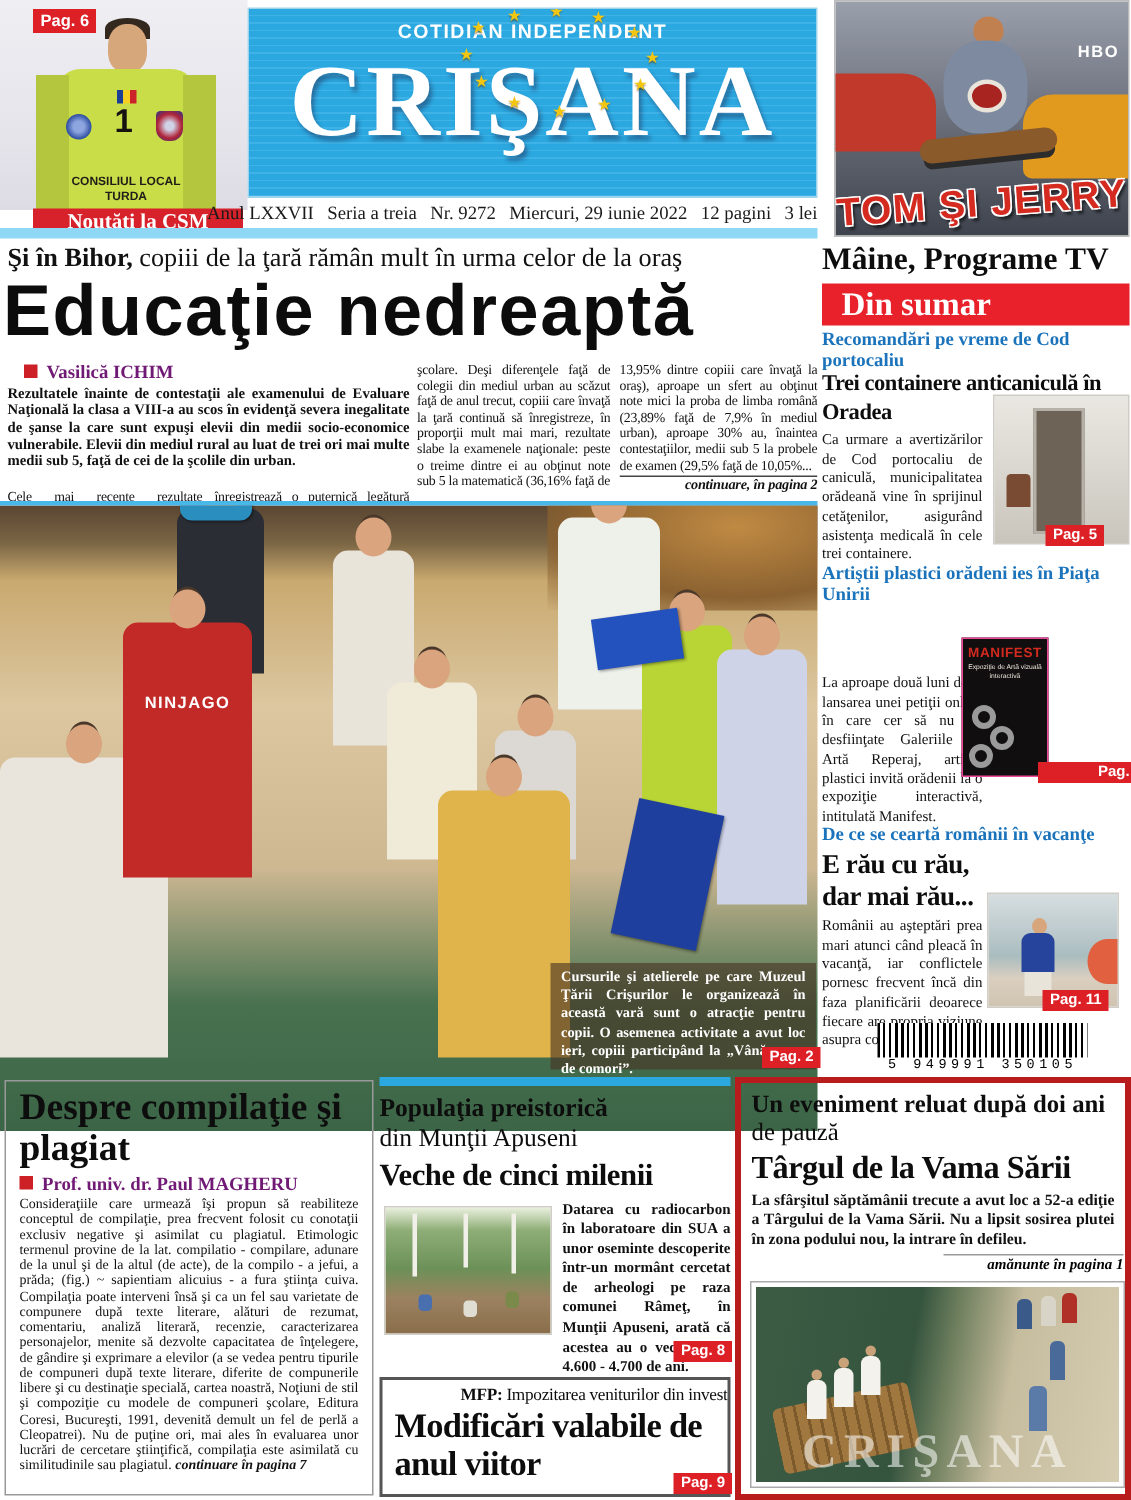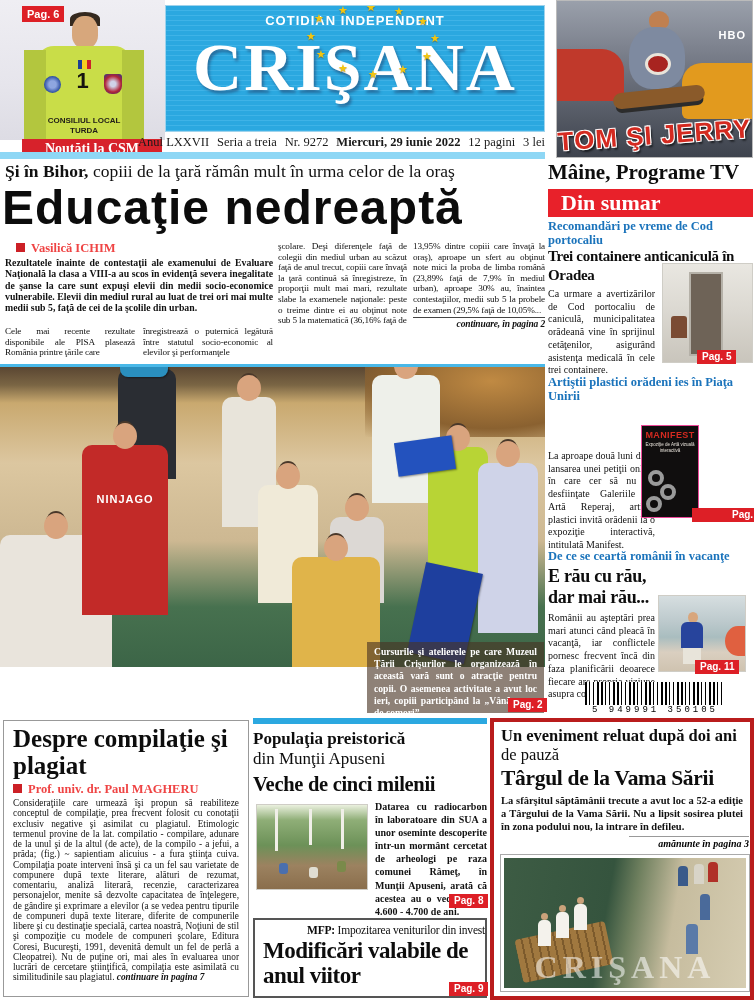--- a/index.html
+++ b/index.html
@@ -22,33 +22,33 @@
   .gk-badge-r { position:absolute; left:104px; top:74px; width:18px; height:20px; background:radial-gradient(circle,#d0d2e8 20%,#b02438 60%,#27348a 100%); border-radius:3px 3px 8px 8px; }
   .gk-shirt-text { position:absolute; left:36px; width:96px; text-align:center; font:bold 8px/9px "Liberation Sans", sans-serif; color:#201d18; }
   .csm-banner { left:22px; top:139px; width:140px; height:19px; background:#D7222B; color:#fff; text-align:center; font:bold 14px/19px "Liberation Serif", serif; }
 
   .masthead { left:165px; top:5px; width:380px; height:127px; background:repeating-linear-gradient(180deg,#2BA8E0 0 4px,#3FB3E7 4px 5px); border:1px solid #9fd3ec; overflow:hidden; }
   .tagline { margin-top:7px; text-align:center; font:bold 13px/15px "Liberation Sans", sans-serif; color:#fff; letter-spacing:1px; }
   .logo { text-align:center; font:bold 68px/78px "Liberation Serif", serif; color:#fff; letter-spacing:2px; text-shadow:2px 3px 3px rgba(30,40,80,.45); }
   .star { position:absolute; font-size:11px; color:#F3C611; text-shadow:0 1px 1px rgba(90,60,0,.5); }
 
   .dateline { left:138px; top:133px; width:407px; height:18px; display:flex; justify-content:space-between; align-items:center; font:12.5px/18px "Liberation Serif", serif; color:#1a1a1a; }
-  .dateline .dt-b { font-weight:bold; }
+  .dateline .dt-b { font-weight:normal; }
   .cyan-strip { left:0; top:152px; width:545px; height:7px; background:#8ED7F5; }
 
   
   .kicker-main { left:5px; top:161px; width:540px; font:17.5px/21px "Liberation Serif", serif; color:#111; }
   .headline-main { left:2px; top:182px; width:545px; font:900 48px/52px "Liberation Sans", sans-serif; letter-spacing:1px; color:#0c0c0c; }
-  .byline { font:bold 12.5px/14px "Liberation Serif", serif; color:#ef4444; }
+  .byline { font:bold 12.5px/14px "Liberation Serif", serif; color:#701a75; }
   .sq { display:inline-block; width:9px; height:9px; background:#CC2026; margin-right:6px; }
   .lead-bold { font:bold 9.8px/11.3px "Liberation Serif", serif; text-align:justify; color:#111; }
   .bodycol { font:9.2px/10.6px "Liberation Serif", serif; letter-spacing:-0.15px; text-align:justify; color:#111; overflow:hidden; }
   .cont { display:block; text-align:right; font:bold italic 9.5px/12px "Liberation Serif", serif; border-top:1px solid #444; margin-top:2px; }
 
-  .main-photo { left:0; top:364px; width:545px; height:303px; border-top:3px solid #49B8E8; background:linear-gradient(180deg,#5a4632 0%, #7a6544 6%, #c9a96f 12%, #dcc7a0 32%, #cdb892 58%, #47714f 80%, #3c6547 100%); overflow:hidden; }
+  .main-photo { left:0; top:334px; width:545px; height:420px; border-top:3px solid #49B8E8; background:linear-gradient(180deg,#5a4632 0%, #7a6544 6%, #c9a96f 12%, #dcc7a0 32%, #cdb892 58%, #47714f 80%, #3c6547 100%); overflow:hidden; }
   .diorama { position:absolute; right:0; top:0; width:180px; height:70px; background:radial-gradient(ellipse at 70% 20%,#c08a43 0%,#8a6130 60%,rgba(90,70,50,0)); }
   .fig { position:absolute; border-radius:10px 10px 0 0; }
   .fig::before { content:''; position:absolute; left:50%; top:-22px; transform:translateX(-50%); width:24px; height:26px; border-radius:50%; background:#d9a47e; box-shadow:0 -4px 0 -2px #4a382a; }
   .board { position:absolute; background:#2352BE; box-shadow:1px 1px 2px rgba(0,0,0,.4); }
   .shirt-text { position:absolute; width:100%; text-align:center; top:28%; color:#fff; font:bold 11px "Liberation Sans", sans-serif; letter-spacing:1px; }
   .caption { left:367px; top:642px; width:177px; height:71px; background:rgba(73,52,36,.62); color:#fff; font:bold 9.6px/12.2px "Liberation Serif", serif; text-align:justify; padding:4px 7px; }
 
   
   .poster { left:556px; top:0; width:197px; height:158px; border:1px solid #bbb; background:linear-gradient(180deg,#9aa0ab 0%, #7d828e 30%, #5c616c 65%, #3e434d 100%); overflow:hidden; }
   .tj-redcar { position:absolute; left:-18px; top:48px; width:85px; height:52px; background:#c0392b; border-radius:14px 22px 6px 6px; }
@@ -268,21 +268,21 @@
     <div class="mfp-kicker"><b>MFP:</b><span> Impozitarea veniturilor din investiţii</span></div>
     <div class="mfp-head">Modificări valabile de anul viitor</div>
   </div>
   <div class="badge" style="left:449px; top:982px;">Pag. 9</div>
 
   <div class="abs box-fair">
     <div class="fair-kicker-b">Un eveniment reluat după doi ani</div>
     <div class="fair-kicker-r">de pauză</div>
     <div class="fair-head">Târgul de la Vama Sării</div>
     <div class="fair-lead">La sfârşitul săptămânii trecute a avut loc a 52-a ediţie a Târgului de la Vama Sării. Nu a lipsit sosirea plutei în zona podului nou, la intrare în defileu.</div>
-    <div class="fair-cont">amănunte în pagina 3</div>
+    <div class="fair-cont">amănunte în pagina 1</div>
     <div class="fair-photo">
       <div class="raft"></div>
       <div class="rafter" style="left:34px; bottom:42px;"></div>
       <div class="rafter" style="left:52px; bottom:50px;"></div>
       <div class="rafter" style="left:70px; bottom:58px;"></div>
       <div class="shoreman" style="right:58px; top:8px; background:#3a5a8a;"></div>
       <div class="shoreman" style="right:42px; top:6px; background:#d8d4c8;"></div>
       <div class="shoreman" style="right:28px; top:4px; background:#b03028;"></div>
       <div class="shoreman" style="right:36px; top:36px; background:#4a6a9a; height:26px;"></div>
       <div class="shoreman" style="right:48px; top:66px; background:#5a7aa8; height:30px; width:12px;"></div>

